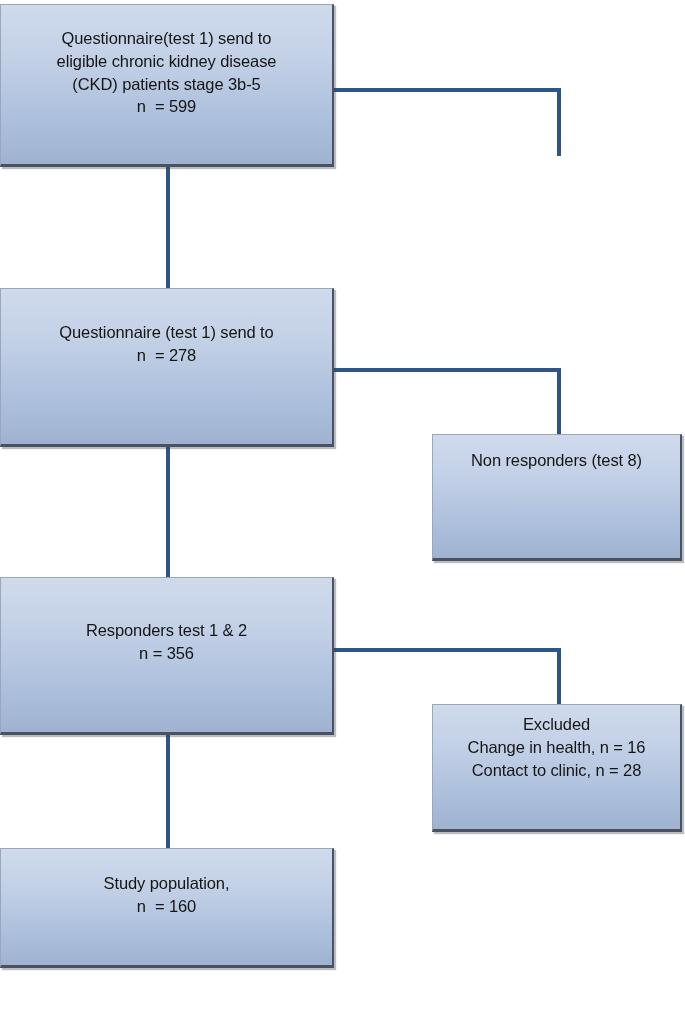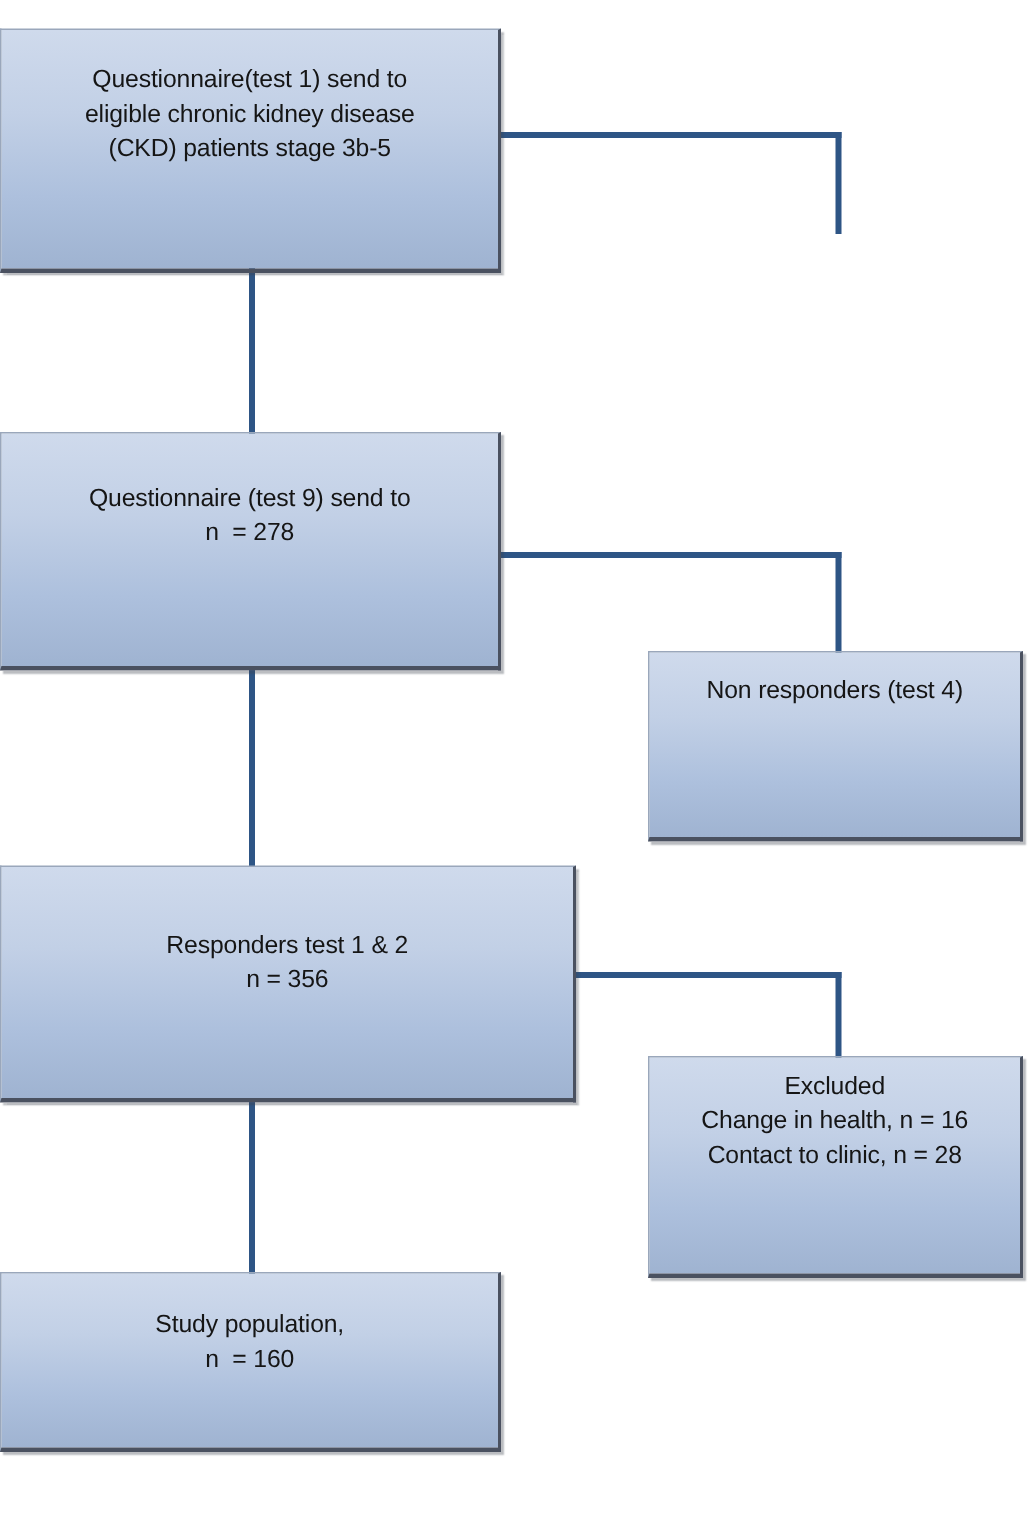--- a/index.html
+++ b/index.html
@@ -45,36 +45,36 @@
   .node .lines {
     width: 100%;
     padding: 0 6px;
     box-sizing: border-box;
   }
   .node .line {
     white-space: pre;
   }
 
   
-  #node-questionnaire-1 { left: 0px;   top: 19px;   width: 334px; height: 163px; }
+  #node-questionnaire-1 { left: 0px;   top: 4px;   width: 334px; height: 163px; }
   #node-questionnaire-1 .lines { margin-top: 22px; }
 
   #node-nonresponders-1 { left: 432px; top: 153px; width: 250px; height: 133px; }
   #node-nonresponders-1 .lines { margin-top: 26px; }
 
   #node-questionnaire-2 { left: 0px;   top: 288px; width: 334px; height: 159px; }
   #node-questionnaire-2 .lines { margin-top: 32px; }
 
   #node-nonresponders-2 { left: 432px; top: 434px; width: 250px; height: 127px; }
   #node-nonresponders-2 .lines { margin-top: 14px; }
 
-  #node-responders      { left: 0px;   top: 577px; width: 384px; height: 158px; }
+  #node-responders      { left: 0px;   top: 577px; width: 334px; height: 158px; }
   #node-responders      .lines { margin-top: 41px; }
 
-  #node-excluded        { left: 432px; top: 704px; width: 250px; height: 148px; }
+  #node-excluded        { left: 432px; top: 704px; width: 250px; height: 128px; }
   #node-excluded        .lines { margin-top: 8px; }
 
   #node-study-population{ left: 0px;   top: 848px; width: 334px; height: 120px; }
   #node-study-population .lines { margin-top: 23px; }
 
   
   .conn {
     position: absolute;
     background: #2e5585;
   }
@@ -116,34 +116,35 @@
   <div class="conn conn-v" id="conn-b2-v"></div>
 
   <div class="conn conn-h" id="conn-b3-h"></div>
   <div class="conn conn-v" id="conn-b3-v"></div>
 
   <div class="node" id="node-questionnaire-1">
     <div class="lines">
       <div class="line">Questionnaire(test 1) send to</div>
       <div class="line">eligible chronic kidney disease</div>
       <div class="line">(CKD) patients stage 3b-5</div>
+      <div class="line">n  = 599</div>
     </div>
   </div>
 
 
   <div class="node" id="node-questionnaire-2">
     <div class="lines">
-      <div class="line">Questionnaire (test 9) send to</div>
+      <div class="line">Questionnaire (test 1) send to</div>
       <div class="line">n  = 278</div>
     </div>
   </div>
 
   <div class="node" id="node-nonresponders-2">
     <div class="lines">
-      <div class="line">Non responders (test 4)</div>
+      <div class="line">Non responders (test 8)</div>
     </div>
   </div>
 
   <div class="node" id="node-responders">
     <div class="lines">
       <div class="line">Responders test 1 &amp; 2</div>
       <div class="line">n = 356</div>
     </div>
   </div>
 

